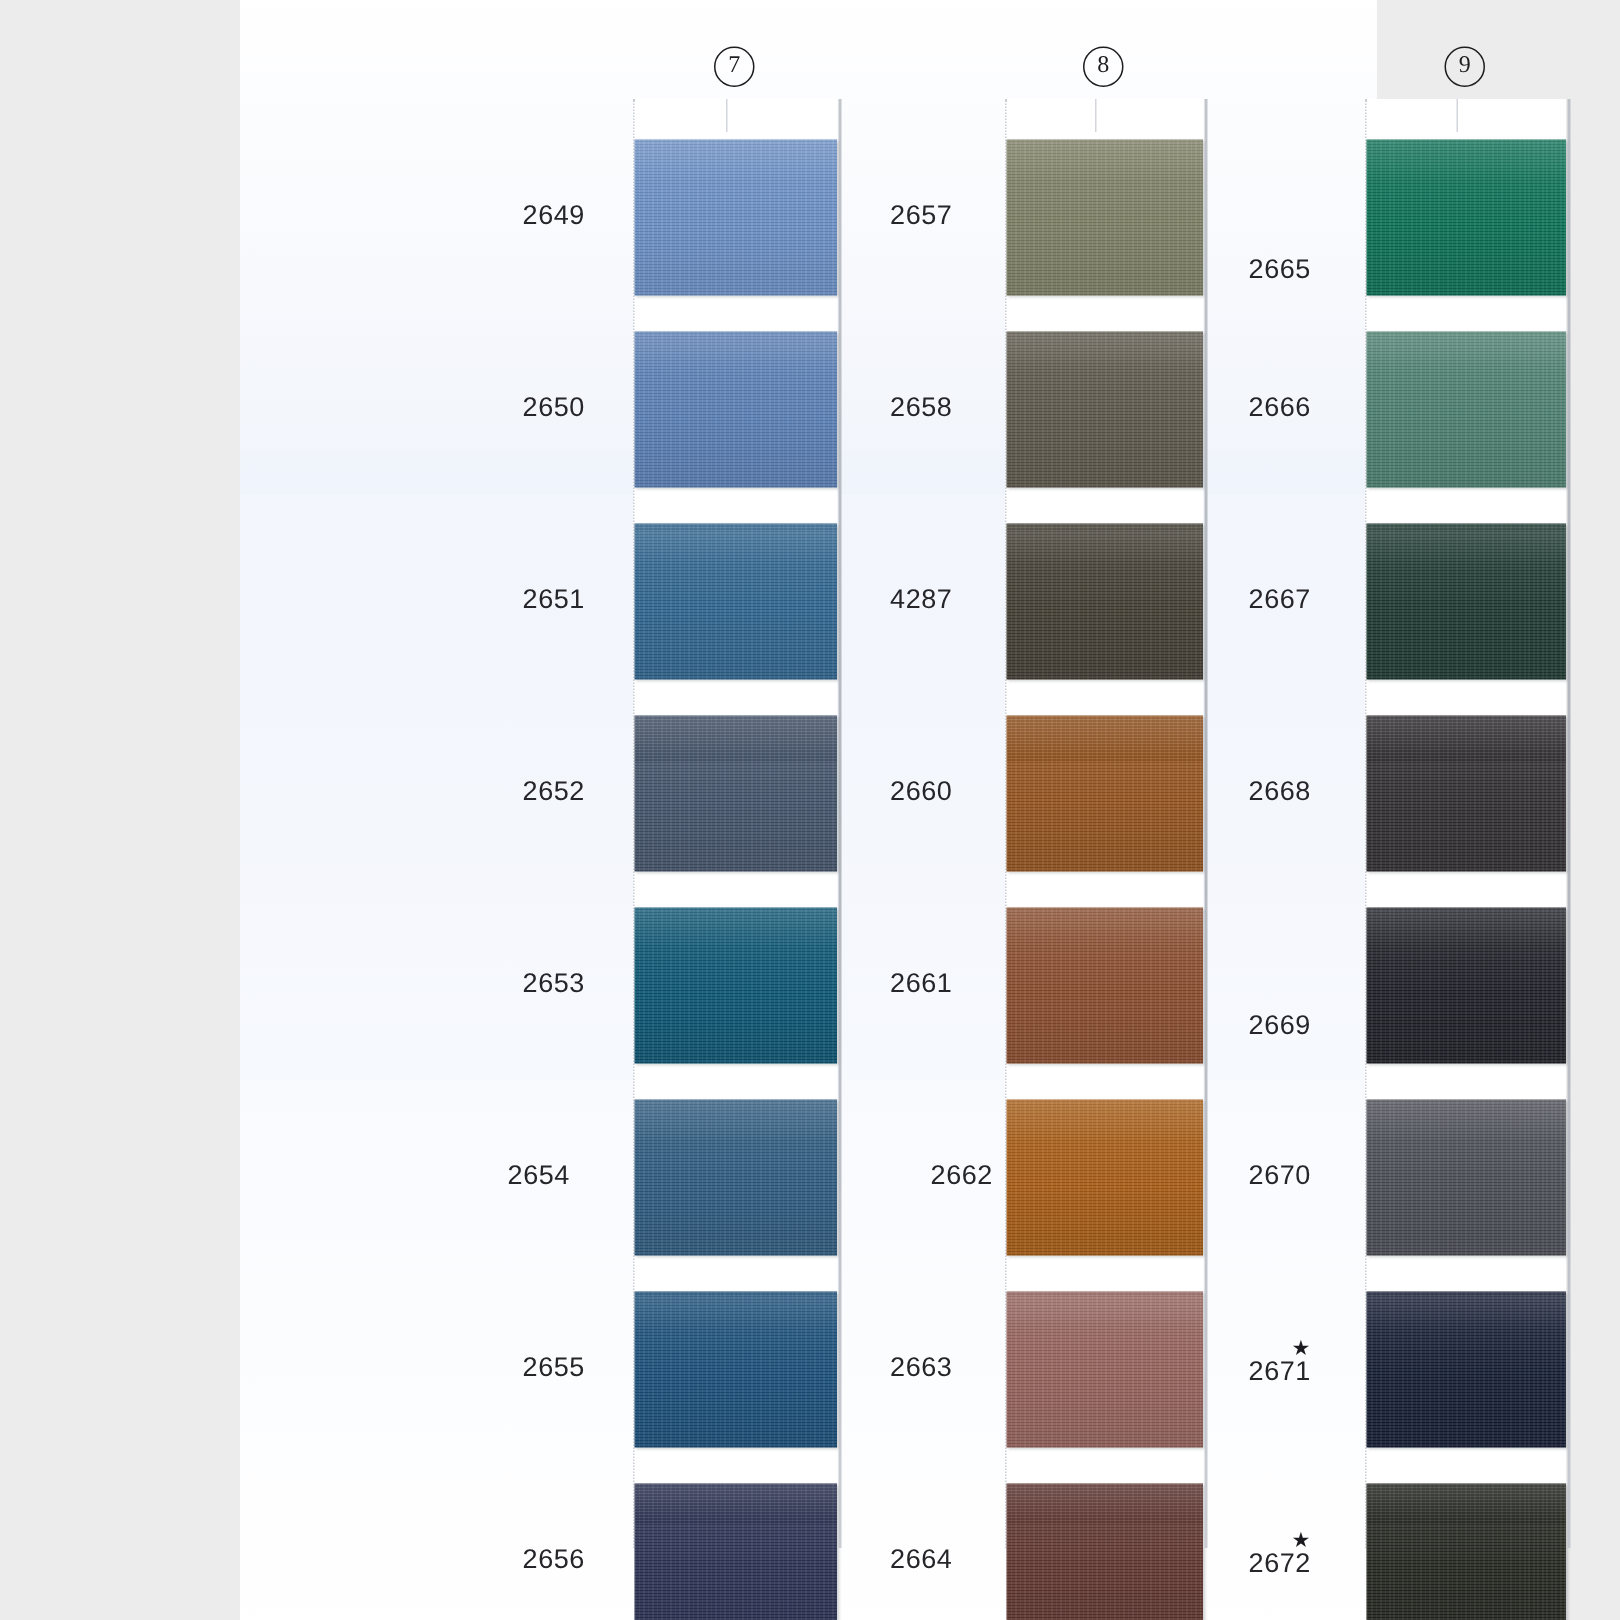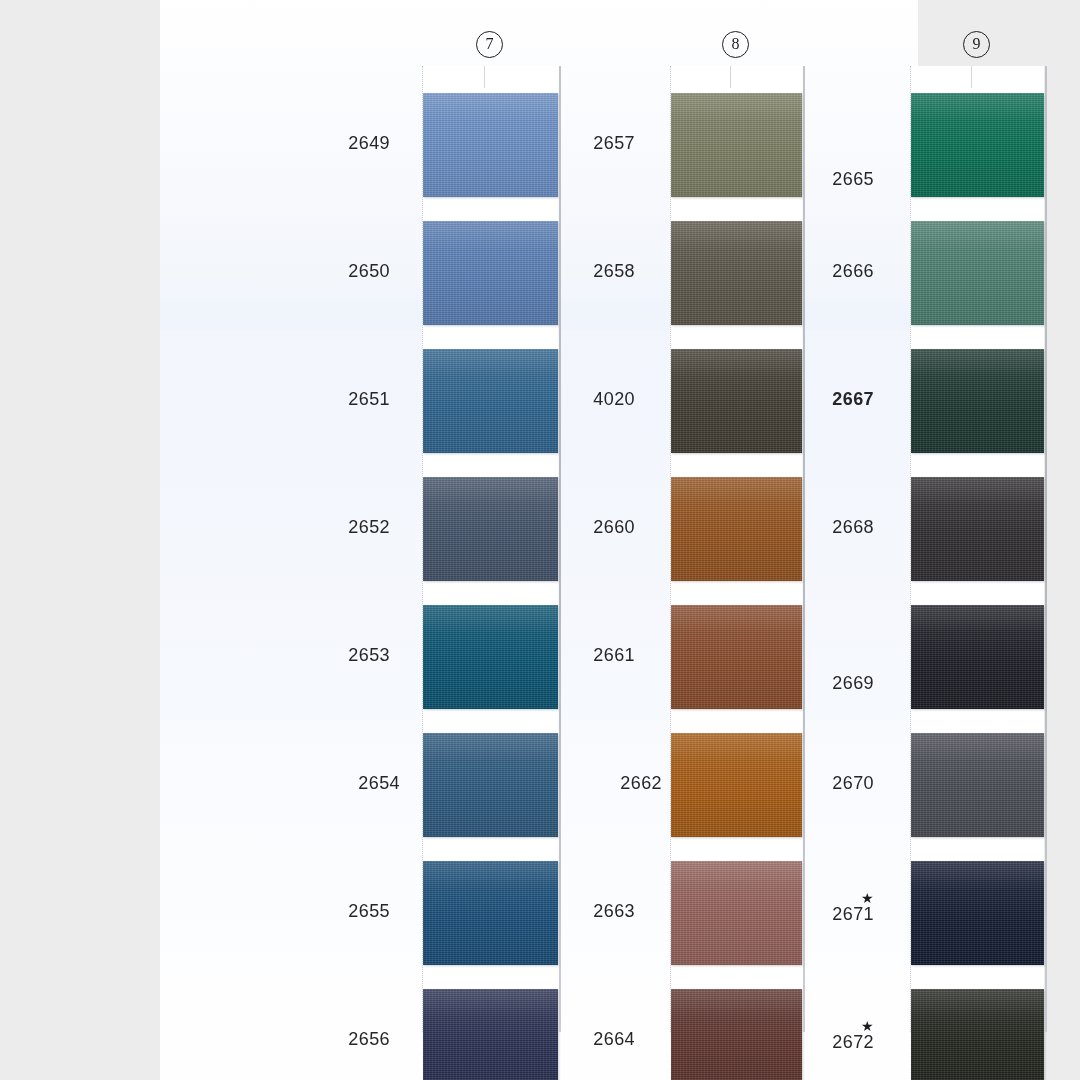--- a/index.html
+++ b/index.html
@@ -214,21 +214,21 @@
     </div>
     <div class="swatch-label" style="top: 390px; left: 254px; width: 150px; position: absolute;">
       <span style="display: block; padding-right: 14px;">2651</span>
     </div>
     <div class="swatch-label" style="top: 518px; left: 254px; width: 150px; position: absolute;">
       <span style="display: block; padding-right: 14px;">2652</span>
     </div>
     <div class="swatch-label" style="top: 646px; left: 254px; width: 150px; position: absolute;">
       <span style="display: block; padding-right: 14px;">2653</span>
     </div>
-    <div class="swatch-label" style="top: 774px; left: 264px; width: 150px; position: absolute;">
+    <div class="swatch-label" style="top: 774px; left: 244px; width: 150px; position: absolute;">
       <span style="display: block; padding-right: 14px;">2654</span>
     </div>
     <div class="swatch-label" style="top: 902px; left: 254px; width: 150px; position: absolute;">
       <span style="display: block; padding-right: 14px;">2655</span>
     </div>
     <div class="swatch-label" style="top: 1030px; left: 254px; width: 150px; position: absolute;">
       <span style="display: block; padding-right: 14px;">2656</span>
     </div>
     <div class="strip" style="left: 670px; width: 131px; top: 66px; height: 966px;">
       <div class="strip-tick" style="left: 59px;"></div>
@@ -266,21 +266,21 @@
         <div class="swatch-sheen"></div>
       </div>
     </div>
     <div class="swatch-label" style="top: 134px; left: 499px; width: 150px; position: absolute;">
       <span style="display: block; padding-right: 14px;">2657</span>
     </div>
     <div class="swatch-label" style="top: 262px; left: 499px; width: 150px; position: absolute;">
       <span style="display: block; padding-right: 14px;">2658</span>
     </div>
     <div class="swatch-label" style="top: 390px; left: 499px; width: 150px; position: absolute;">
-      <span style="display: block; padding-right: 14px;">4020</span>
+      <span style="display: block; padding-right: 14px;">4287</span>
     </div>
     <div class="swatch-label" style="top: 518px; left: 499px; width: 150px; position: absolute;">
       <span style="display: block; padding-right: 14px;">2660</span>
     </div>
     <div class="swatch-label" style="top: 646px; left: 499px; width: 150px; position: absolute;">
       <span style="display: block; padding-right: 14px;">2661</span>
     </div>
     <div class="swatch-label" style="top: 774px; left: 526px; width: 150px; position: absolute;">
       <span style="display: block; padding-right: 14px;">2662</span>
     </div>
@@ -326,21 +326,21 @@
         <div class="swatch-sheen"></div>
       </div>
     </div>
     <div class="swatch-label" style="top: 134px; left: 738px; width: 150px; position: absolute;">
       <span style="display: block; padding-right: 14px; margin-top: 36px;">2665</span>
     </div>
     <div class="swatch-label" style="top: 262px; left: 738px; width: 150px; position: absolute;">
       <span style="display: block; padding-right: 14px;">2666</span>
     </div>
     <div class="swatch-label" style="top: 390px; left: 738px; width: 150px; position: absolute;">
-      <span style="display: block; padding-right: 14px; font-weight: bold;">2667</span>
+      <span style="display: block; padding-right: 14px;">2667</span>
     </div>
     <div class="swatch-label" style="top: 518px; left: 738px; width: 150px; position: absolute;">
       <span style="display: block; padding-right: 14px;">2668</span>
     </div>
     <div class="swatch-label" style="top: 646px; left: 738px; width: 150px; position: absolute; margin-top: 28px;">
       <span style="display: block; padding-right: 14px;">2669</span>
     </div>
     <div class="swatch-label" style="top: 774px; left: 738px; width: 150px; position: absolute;">
       <span style="display: block; padding-right: 14px;">2670</span>
     </div>

